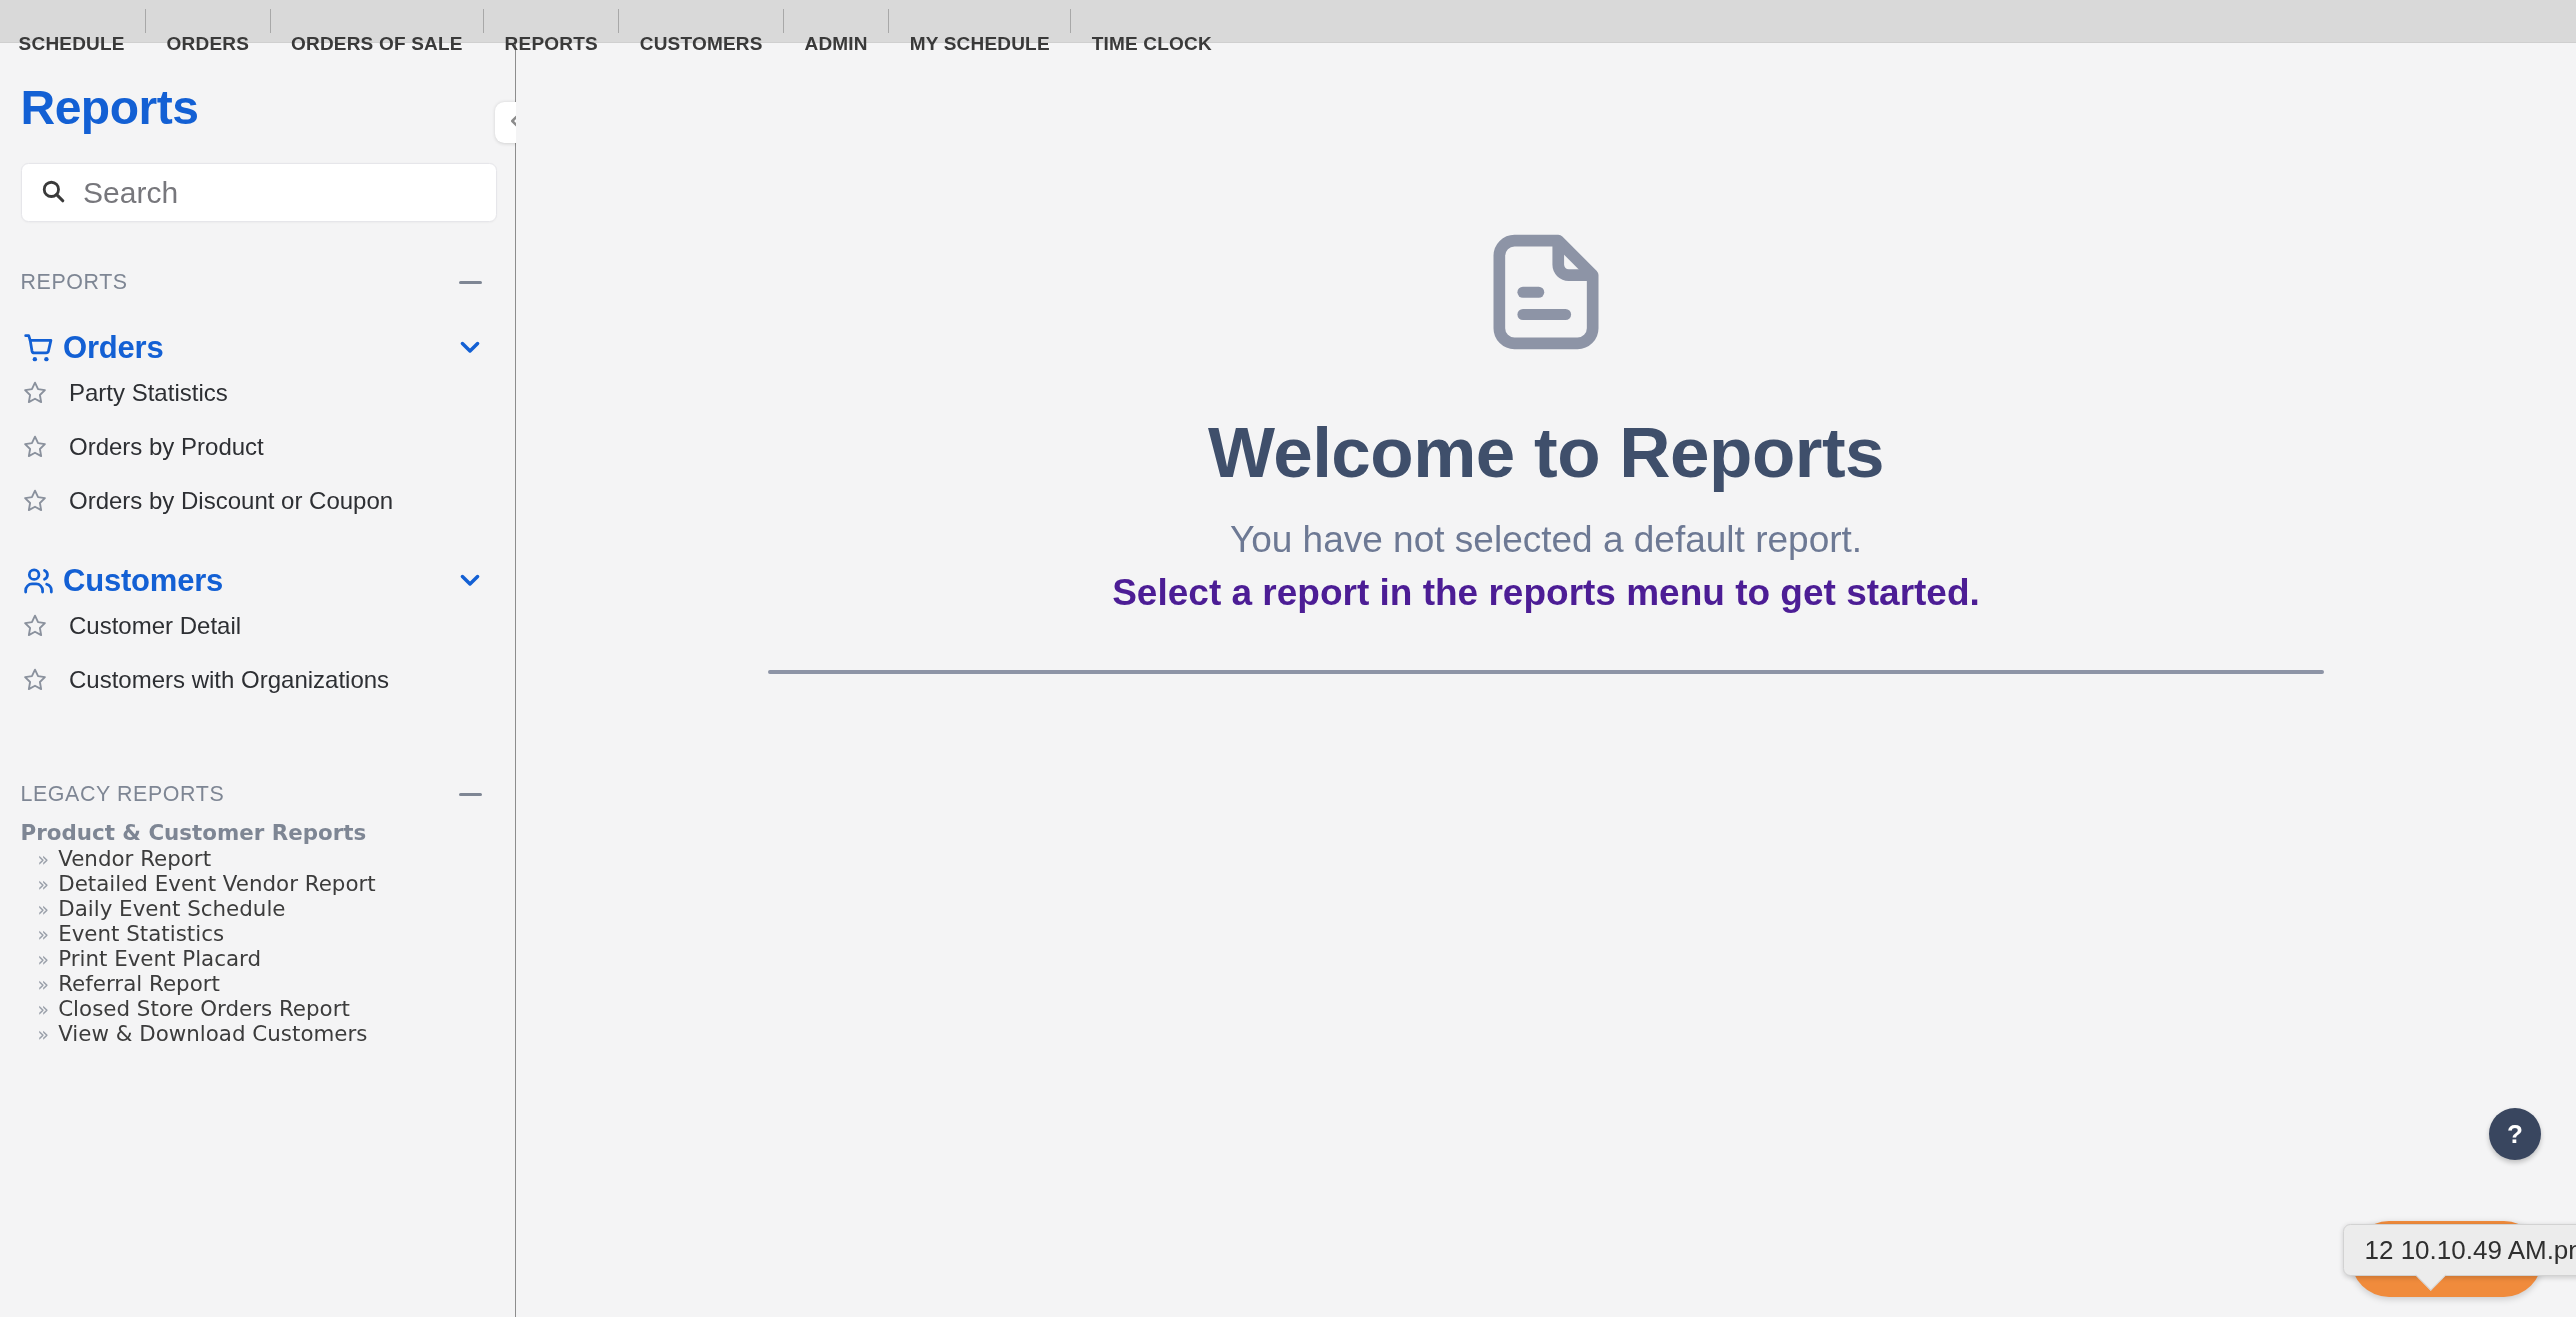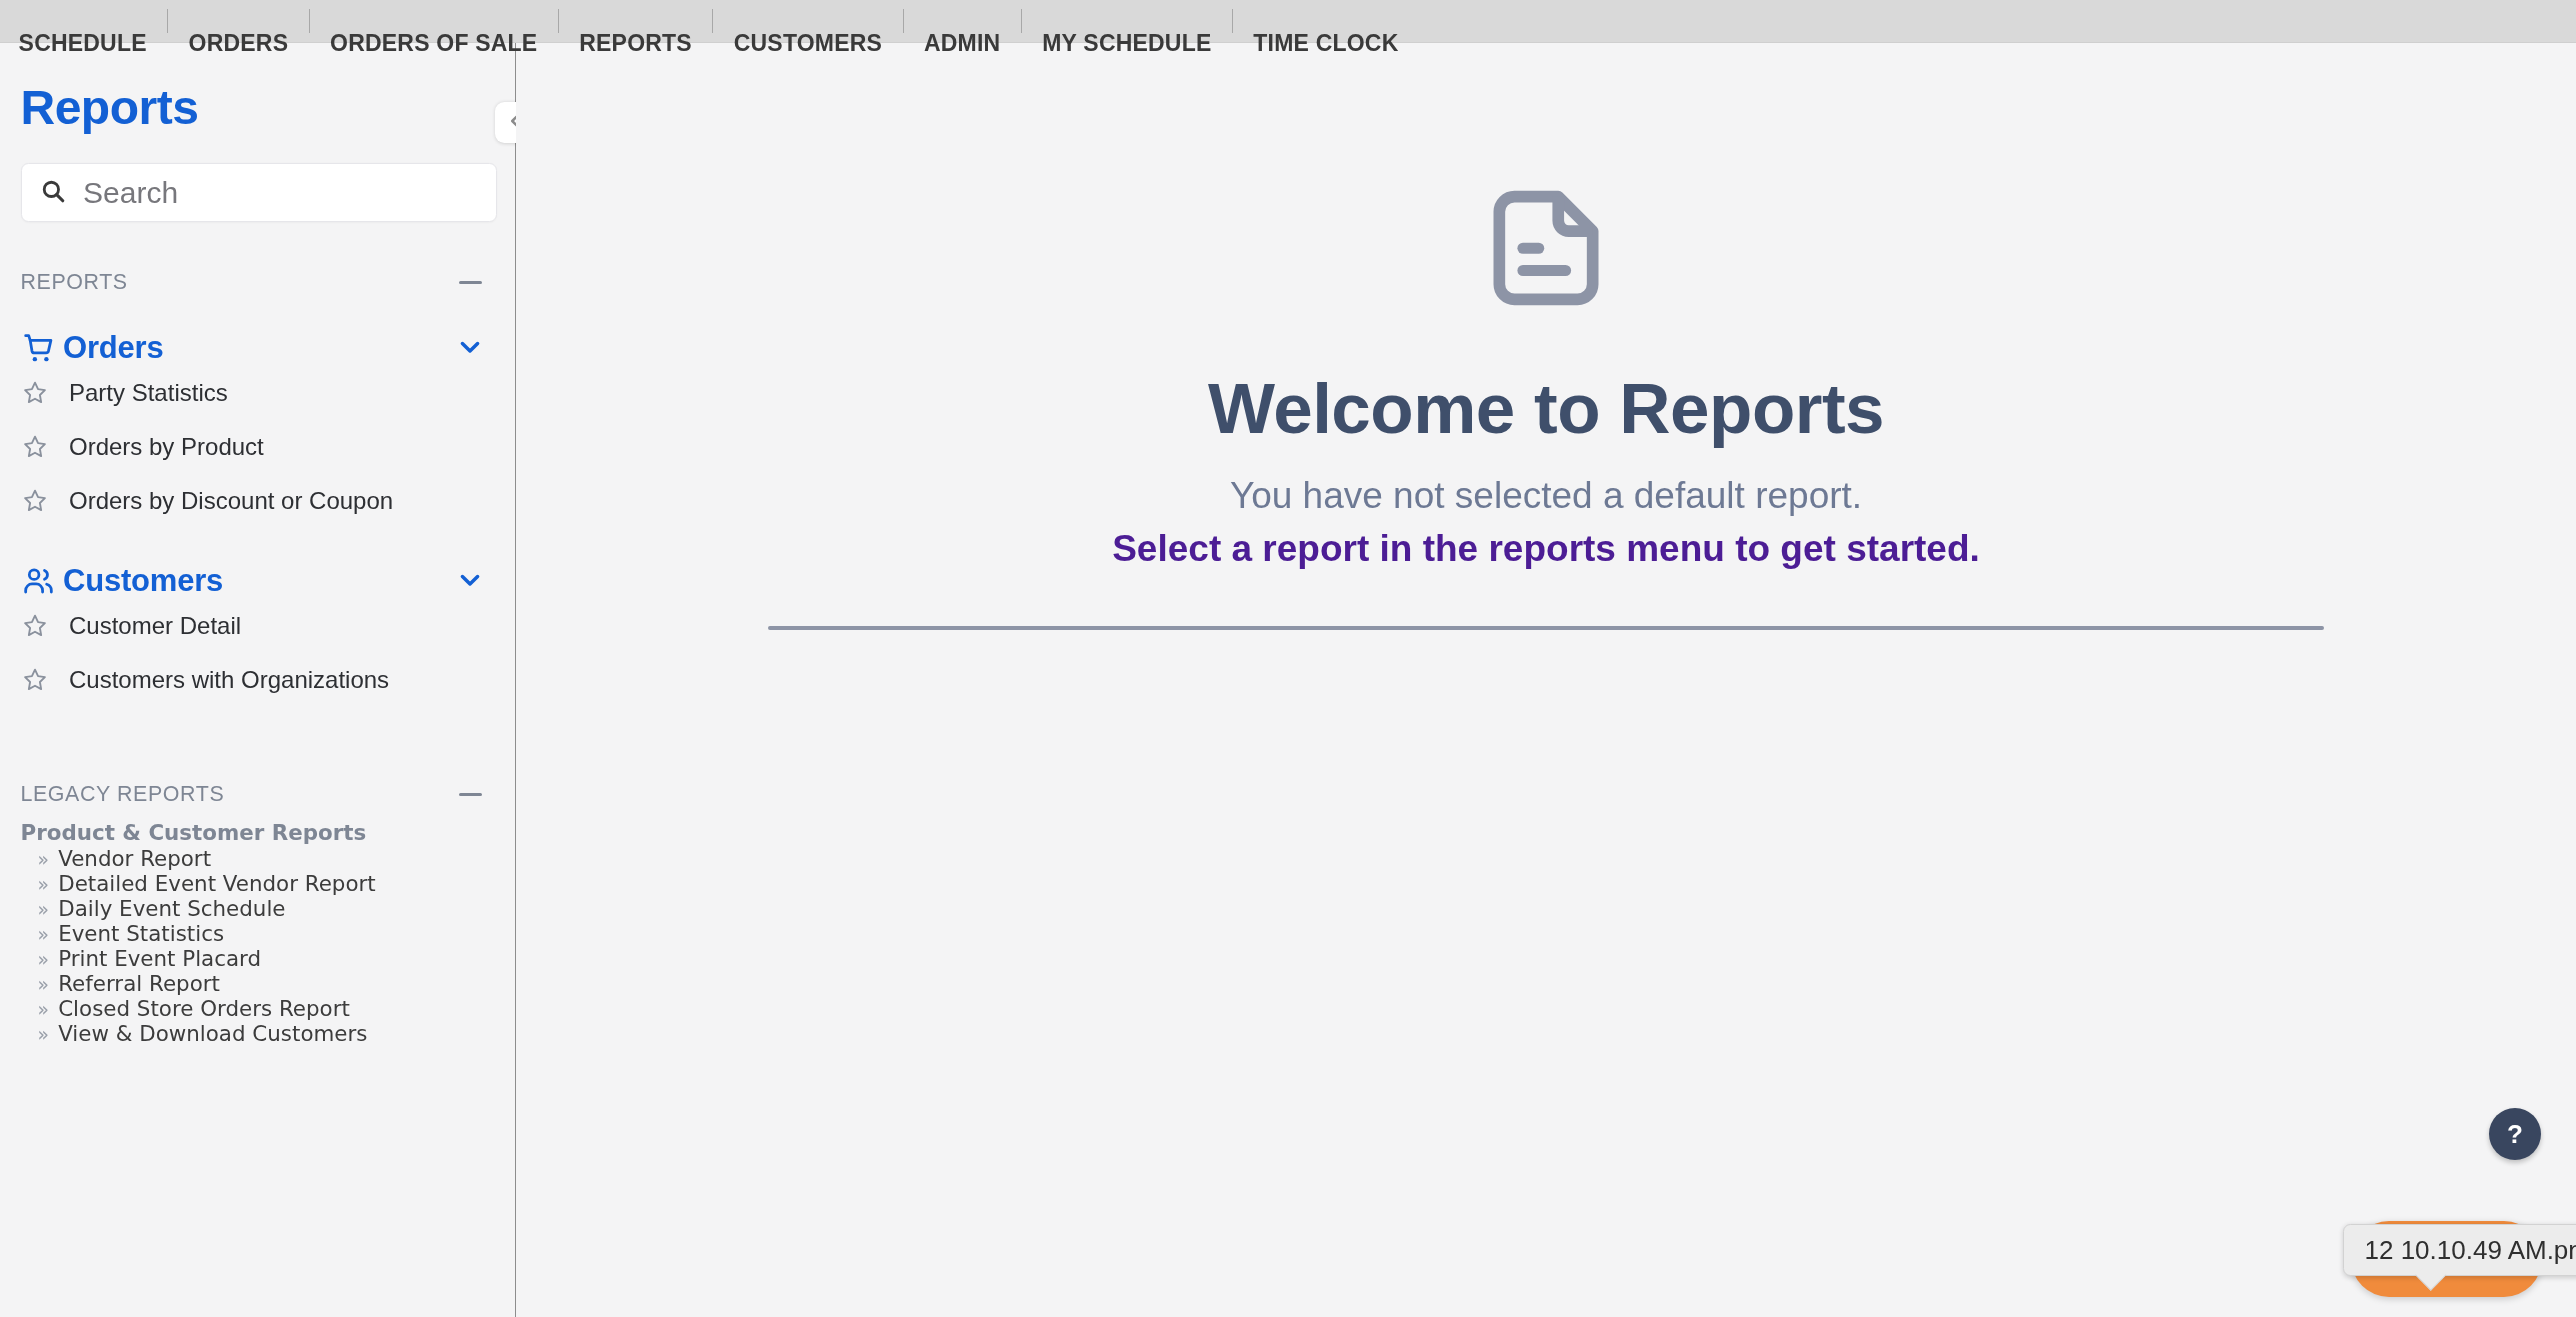--- a/index.html
+++ b/index.html
@@ -16,21 +16,21 @@
     height: 43px;
     background: #d9d9d9;
     display: flex;
     align-items: center;
     padding-left: 18.6px;
     border-bottom: 0.9px solid #cfcfcf;
     position: relative;
     z-index: 30;
   }
   .nav-item {
-    font-size: 23px;
+    font-size: 19px;
     font-weight: 700;
     letter-spacing: 0.2px;
     color: #3a3a3a;
     padding: 0 20.5px;
     line-height: 43px;
     white-space: nowrap;
     cursor: pointer;
     margin-top: 45px;
   }
   .nav-item:first-child { padding-left: 0; }
@@ -199,20 +199,21 @@
   }
 
   
   #main {
     flex: 1;
     position: relative;
     background: #f4f4f5;
     display: flex;
     flex-direction: column;
     align-items: center;
+    margin-top: 44px;
   }
   #doc-icon { margin-top: 135px; }
   #welcome-title {
     font-size: 71px;
     font-weight: 700;
     color: #3f4f6b;
     margin-top: 47px;
     letter-spacing: -0.5px;
   }
   .welcome-sub {

